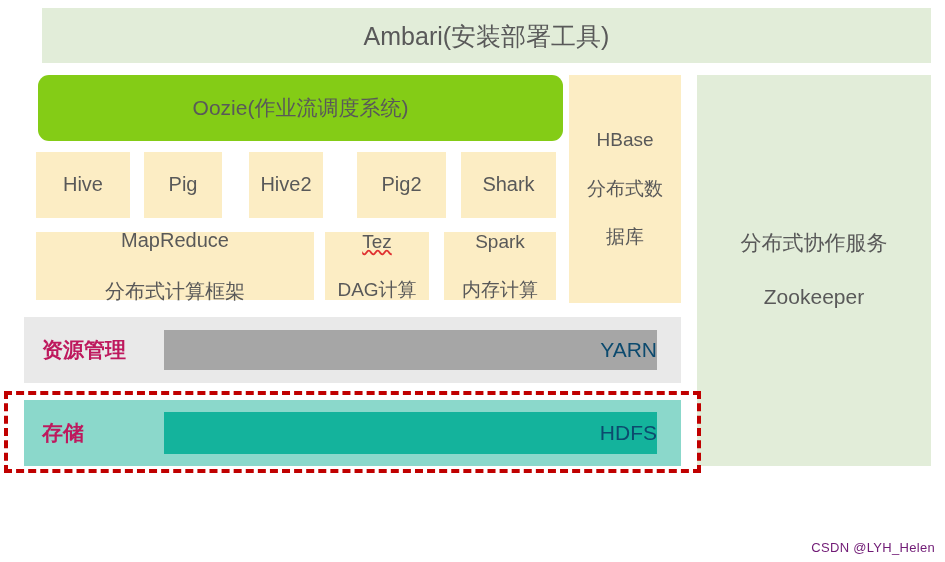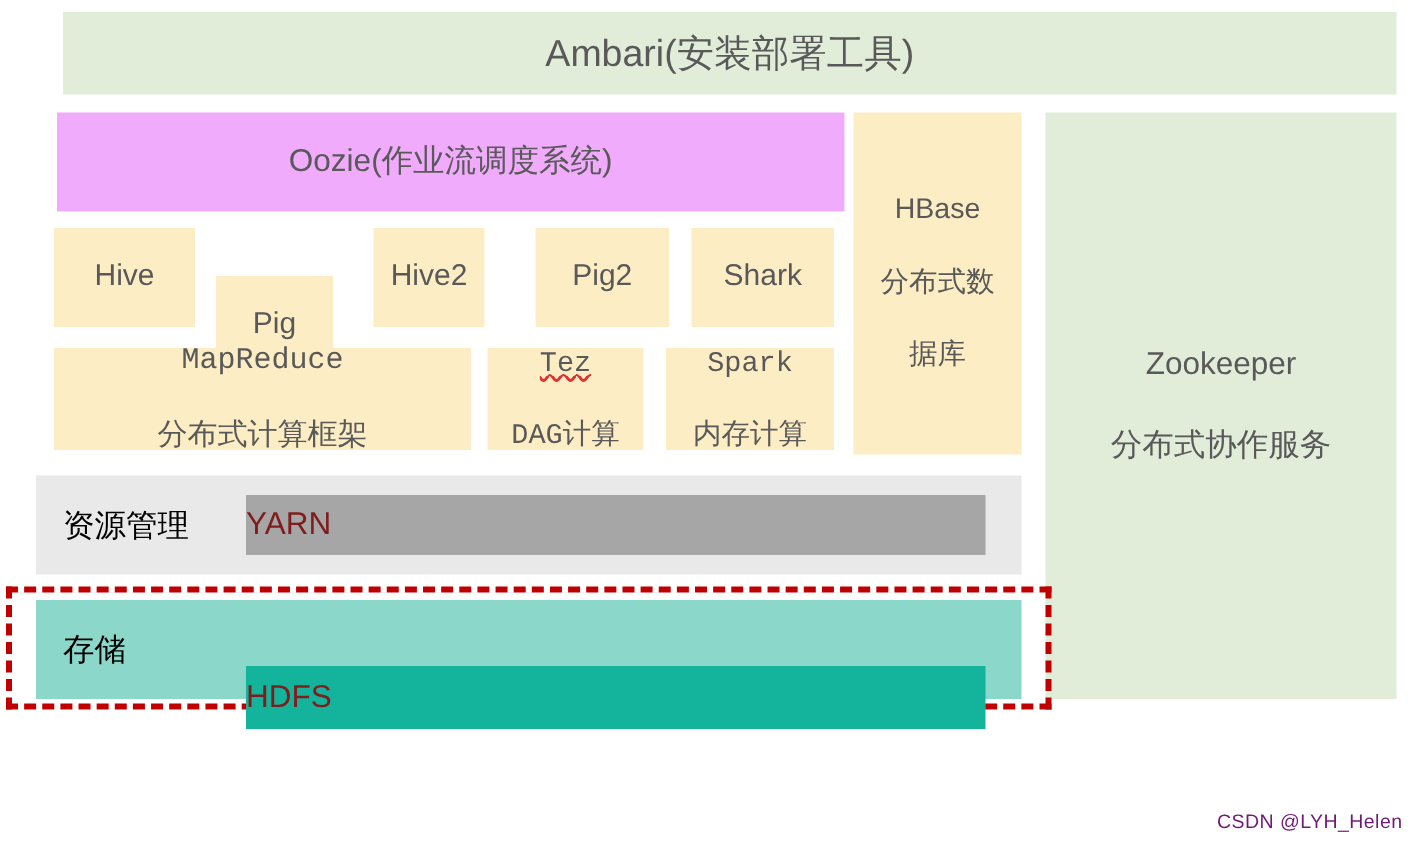--- a/index.html
+++ b/index.html
@@ -33,42 +33,42 @@
   
   #ambari-box {
     left: 42px; top: 8px; width: 889px; height: 55px;
     background: #E2EDD9;
     font-size: 25px;
   }
 
   
   #oozie-box {
     left: 38px; top: 75px; width: 525px; height: 66px;
-    background: #f0abfc;
-    font-size: 21px;
+    background: #84cc16;
+    font-size: 21px;
+    border-radius: 11px;
   }
 
   
   .engine-box {
     top: 152px; height: 66px;
     background: #FCEDC4;
     font-size: 20px;
   }
   #engine-hive  { left: 36px;  width: 94px; }
-  #engine-pig   { left: 144px; width: 78px; margin-top: 32px; }
+  #engine-pig   { left: 144px; width: 78px; }
   #engine-hive2 { left: 249px; width: 74px; }
   #engine-pig2  { left: 357px; width: 89px; }
   #engine-shark { left: 461px; width: 95px; }
 
   
   .compute-box {
     top: 232px; height: 68px;
     background: #FCEDC4;
     font-size: 20px;
-    font-family: Liberation Mono, monospace;
   }
   #compute-mapreduce { left: 36px;  width: 278px; }
   #compute-tez       { left: 325px; width: 104px; font-size: 19px; }
   #compute-spark     { left: 444px; width: 112px; font-size: 19px; }
 
   .misspelled {
     text-decoration: underline wavy #E03131;
     text-decoration-skip-ink: none;
     text-underline-offset: 2px;
   }
@@ -89,31 +89,31 @@
   }
 
   
   .layer-row {
     position: absolute;
     box-sizing: border-box;
     display: flex;
     align-items: center;
   }
   .layer-label {
-    color: #000000;
-    font-size: 21px;
-    font-weight: normal;
+    color: #be185d;
+    font-size: 21px;
+    font-weight: bold;
     white-space: nowrap;
   }
   .layer-bar {
     box-sizing: border-box;
     display: flex;
     align-items: center;
-    justify-content: flex-start;
-    color: #7f1d1d;
+    justify-content: flex-end;
+    color: #0c4a6e;
     font-size: 21px;
     white-space: nowrap;
   }
 
   
   #resource-row {
     left: 24px; top: 317px; width: 657px; height: 66px;
     background: #E9E9E9;
   }
   #resource-label { margin-left: 18px; }
@@ -133,21 +133,20 @@
   }
   #storage-row {
     left: 24px; top: 400px; width: 657px; height: 66px;
     background: #8BD8CB;
   }
   #storage-label { margin-left: 18px; }
   #hdfs-bar {
     position: absolute; left: 140px; top: 12px;
     width: 493px; height: 42px;
     background: #14B39C;
-    margin-top: 32px;
   }
 
   
   #datasource-row {
     left: 24px; top: 485px; width: 907px; height: 63px;
     background: #E9E9E9;
   }
   #datasource-label { margin-left: 18px; }
   #flume-bar {
     position: absolute; left: 140px; top: 12px;
@@ -223,22 +222,22 @@
   <div class="box" id="hbase-box">
     <div>
       <div>HBase</div>
       <div>分布式数</div>
       <div>据库</div>
     </div>
   </div>
 
   <div class="box" id="zookeeper-box">
     <div>
+      <div>分布式协作服务</div>
       <div>Zookeeper</div>
-      <div>分布式协作服务</div>
     </div>
   </div>
 
   <div class="layer-row" id="resource-row">
     <span class="layer-label" id="resource-label">资源管理</span>
     <div class="layer-bar" id="yarn-bar">
       <span>YARN</span>
     </div>
   </div>
 

